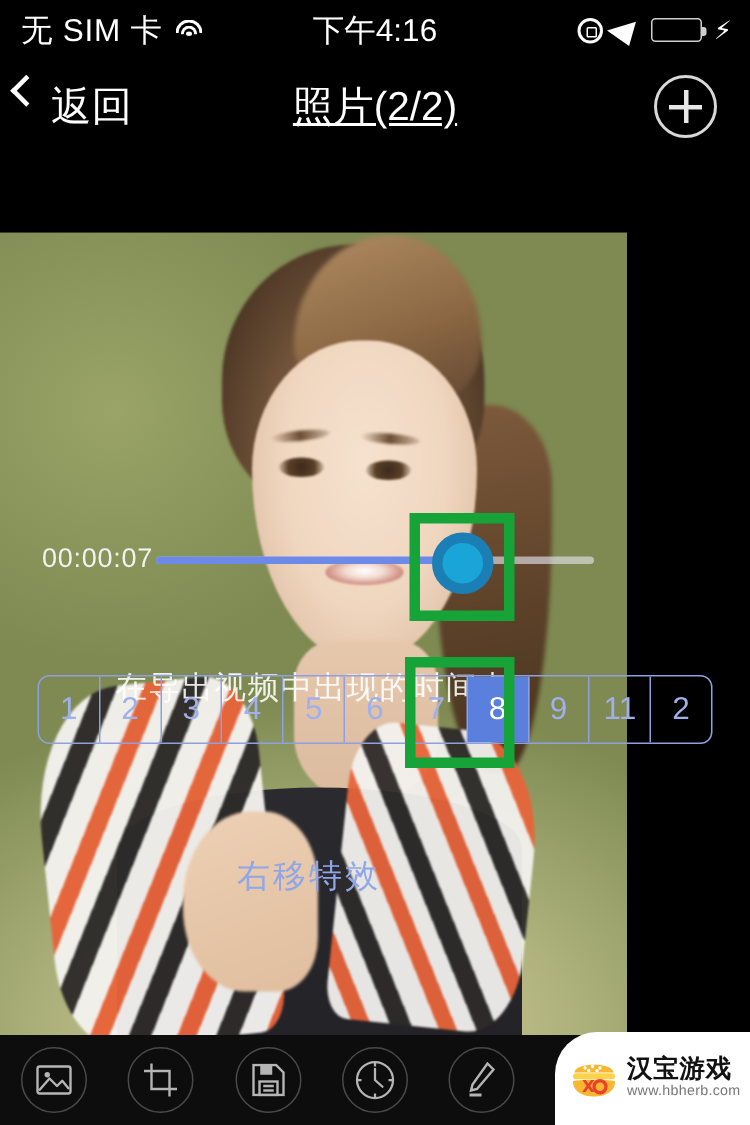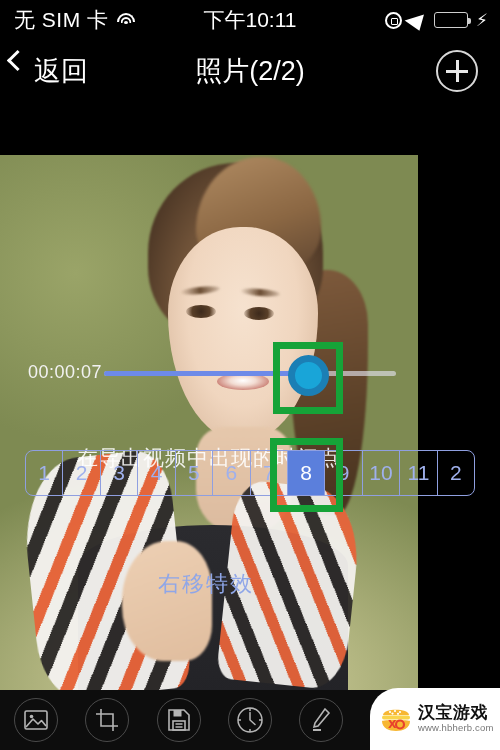--- a/index.html
+++ b/index.html
@@ -36,21 +36,21 @@
   .bolt{ color:#fff; font-size:17px; line-height:1; margin-left:1px; }
 
   
   .navbar{ position:absolute; left:0; top:40px; width:500px; height:62px; color:#fff; }
   .nav-back{ position:absolute; left:10px; top:50%; transform:translateY(-50%);
              display:flex; align-items:flex-start; gap:9px; cursor:pointer; }
   .chev{ width:15px; height:15px; border-left:3.5px solid #fff; border-bottom:3.5px solid #fff;
          transform:rotate(45deg); }
   .nav-back span{ font-size:27px; }
   .nav-title{ position:absolute; left:0; top:50%; transform:translateY(-50%); width:500px;
-              text-align:center; font-size:27px; }
+              text-align:center; font-size:27px;text-decoration:underline; }
   .nav-add{ position:absolute; right:22px; top:50%; transform:translateY(-50%);
             width:42px; height:42px; border:2px solid #d8d8d8; border-radius:50%;
             display:flex; align-items:center; justify-content:center; cursor:pointer; }
   .nav-add .plus{ position:relative; width:22px; height:22px; }
   .nav-add .plus:before,.nav-add .plus:after{ content:""; position:absolute; background:#e8e8e8; }
   .nav-add .plus:before{ left:0; top:10px; width:22px; height:2.5px; }
   .nav-add .plus:after{ top:0; left:10px; height:22px; width:2.5px; }
 
   
   .canvas{ position:absolute; left:0; top:155px; width:418px; height:535px; overflow:hidden; }
@@ -155,21 +155,21 @@
 
   <div class="statusbar">
     <div class="sb-left">
       <span class="sb-carrier">无 SIM 卡</span>
       <span class="wifi">
           <i></i>
           <i></i>
           <i></i>
         </span>
     </div>
-    <div class="sb-center">下午10:11</div>
+    <div class="sb-center">下午4:16</div>
     <div class="sb-right">
       <span class="lockrot"></span>
       <span class="loc"></span>
       <span class="batt"><span class="fill" style="width:62%"></span></span>
       <span class="bolt">⚡</span>
     </div>
   </div>
 
   <div class="navbar">
     <div class="nav-back">
@@ -215,21 +215,20 @@
   <div class="seg">
     <div class="cell">1</div>
     <div class="cell">2</div>
     <div class="cell">3</div>
     <div class="cell">4</div>
     <div class="cell">5</div>
     <div class="cell">6</div>
     <div class="cell">7</div>
     <div class="cell sel">8</div>
     <div class="cell">9</div>
-    <div class="cell">10</div>
     <div class="cell">11</div>
     <div class="cell">2</div>
   </div>
 
   <div class="hl thumb-hl"></div>
   <div class="hl seg-hl"></div>
 
   <div class="toolbar">
     <div class="tool">
       <span class="circ">

